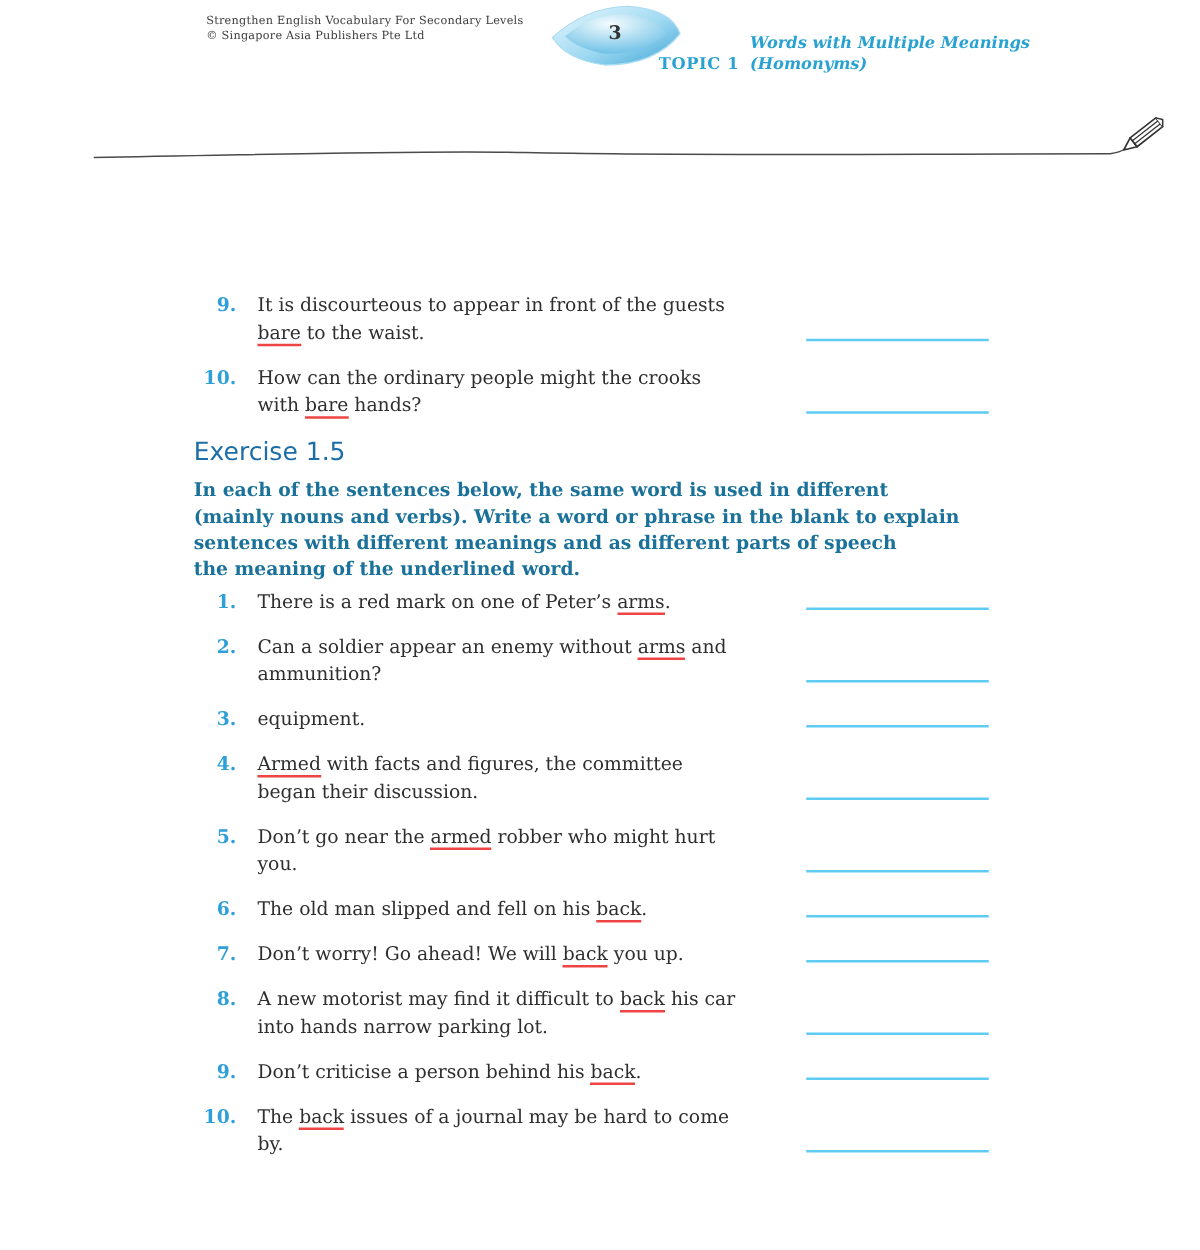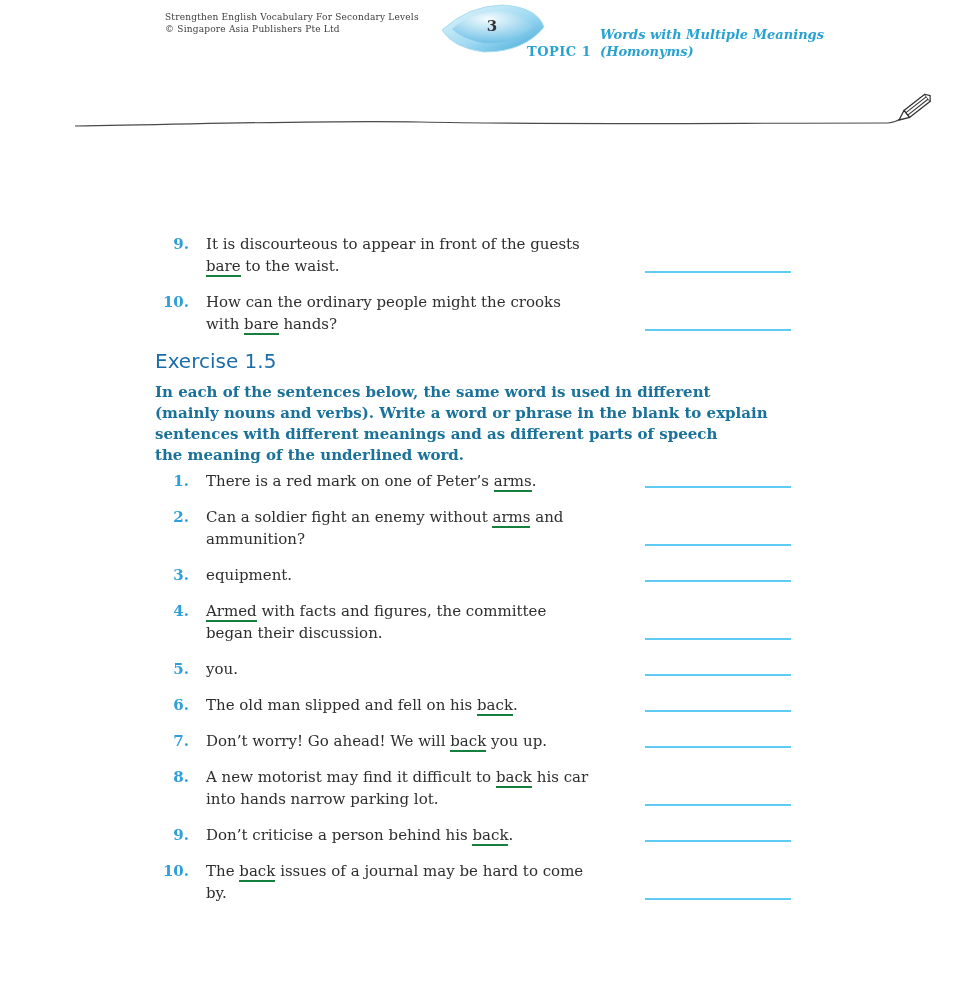--- a/index.html
+++ b/index.html
@@ -44,21 +44,21 @@
     margin-bottom: 14px;
     font-size: 15px; color: #2e2e2e;
   }
   .q-num {
     flex: 0 0 34px; text-align: right;
     font-weight: bold; color: #2e9fd8;
     line-height: 22px;
   }
   .q-text { margin-left: 17px; }
   .q-line { line-height: 22px; white-space: nowrap; }
-  .u { border-bottom: 2px solid #15803d; padding-bottom: 0px; }
+  .u { border-bottom: 2px solid #ef4444; padding-bottom: 0px; }
   .q-blank {
     margin-left: auto; align-self: flex-end;
     width: 146px; height: 0;
     border-bottom: 2px solid #5ecbf2;
     margin-bottom: 4px;
   }
 
   .exercise-heading {
     font-family: "DejaVu Sans", sans-serif; font-weight: normal;
     font-size: 20px; color: #1b6da8;
@@ -154,21 +154,21 @@
     <span class="q-num">1.</span>
     <div class="q-text">
           <div class="q-line"><span>There is a red mark on one of Peter’s </span><span class="u">arms</span><span>.</span></div>
         </div>
     <div class="q-blank"></div>
   </div>
 
   <div class="q-row">
     <span class="q-num">2.</span>
     <div class="q-text">
-          <div class="q-line"><span>Can a soldier fight an enemy without </span><span class="u">arms</span><span> and</span></div>
+          <div class="q-line"><span>Can a soldier appear an enemy without </span><span class="u">arms</span><span> and</span></div>
           <div class="q-line"><span>ammunition?</span></div>
         </div>
     <div class="q-blank"></div>
   </div>
 
   <div class="q-row">
     <span class="q-num">3.</span>
     <div class="q-text">
           <div class="q-line"><span>equipment.</span></div>
         </div>
@@ -180,20 +180,21 @@
     <div class="q-text">
           <div class="q-line"><span class="u">Armed</span><span> with facts and figures, the committee</span></div>
           <div class="q-line"><span>began their discussion.</span></div>
         </div>
     <div class="q-blank"></div>
   </div>
 
   <div class="q-row">
     <span class="q-num">5.</span>
     <div class="q-text">
+          <div class="q-line"><span>Don’t go near the </span><span class="u">armed</span><span> robber who might hurt</span></div>
           <div class="q-line"><span>you.</span></div>
         </div>
     <div class="q-blank"></div>
   </div>
 
   <div class="q-row">
     <span class="q-num">6.</span>
     <div class="q-text">
           <div class="q-line"><span>The old man slipped and fell on his </span><span class="u">back</span><span>.</span></div>
         </div>

